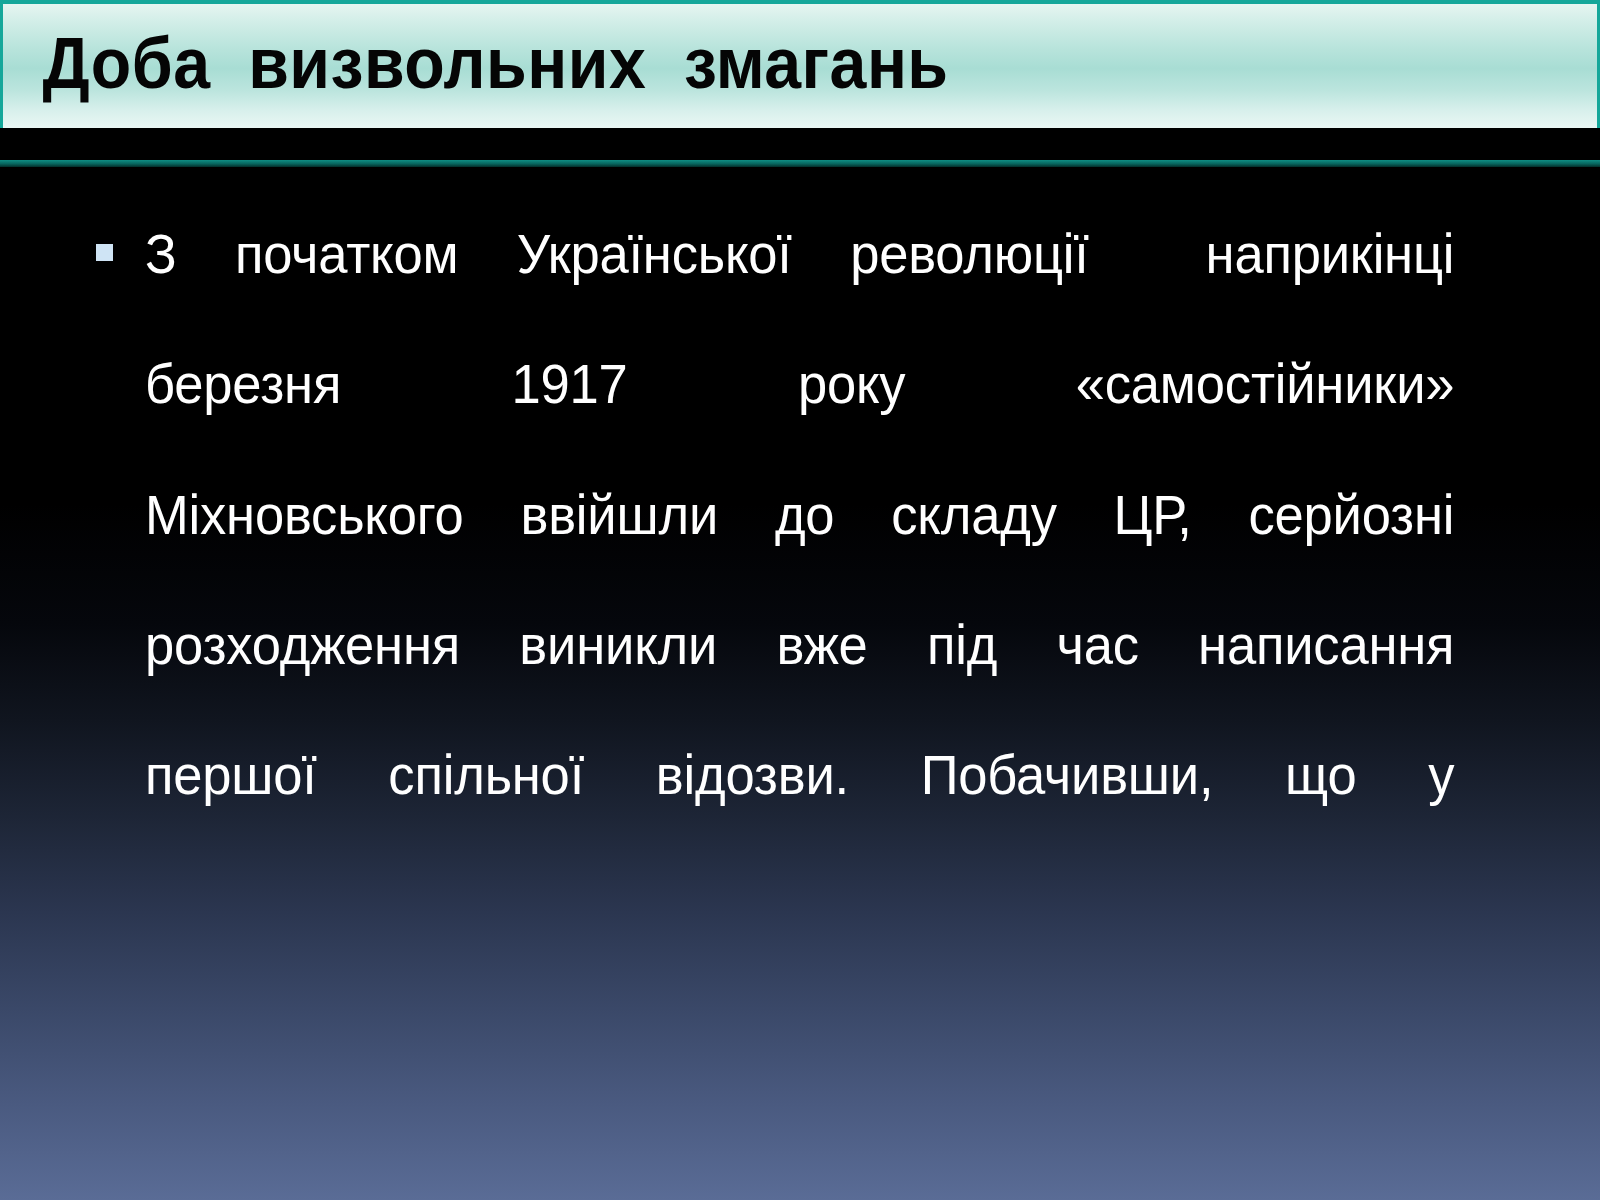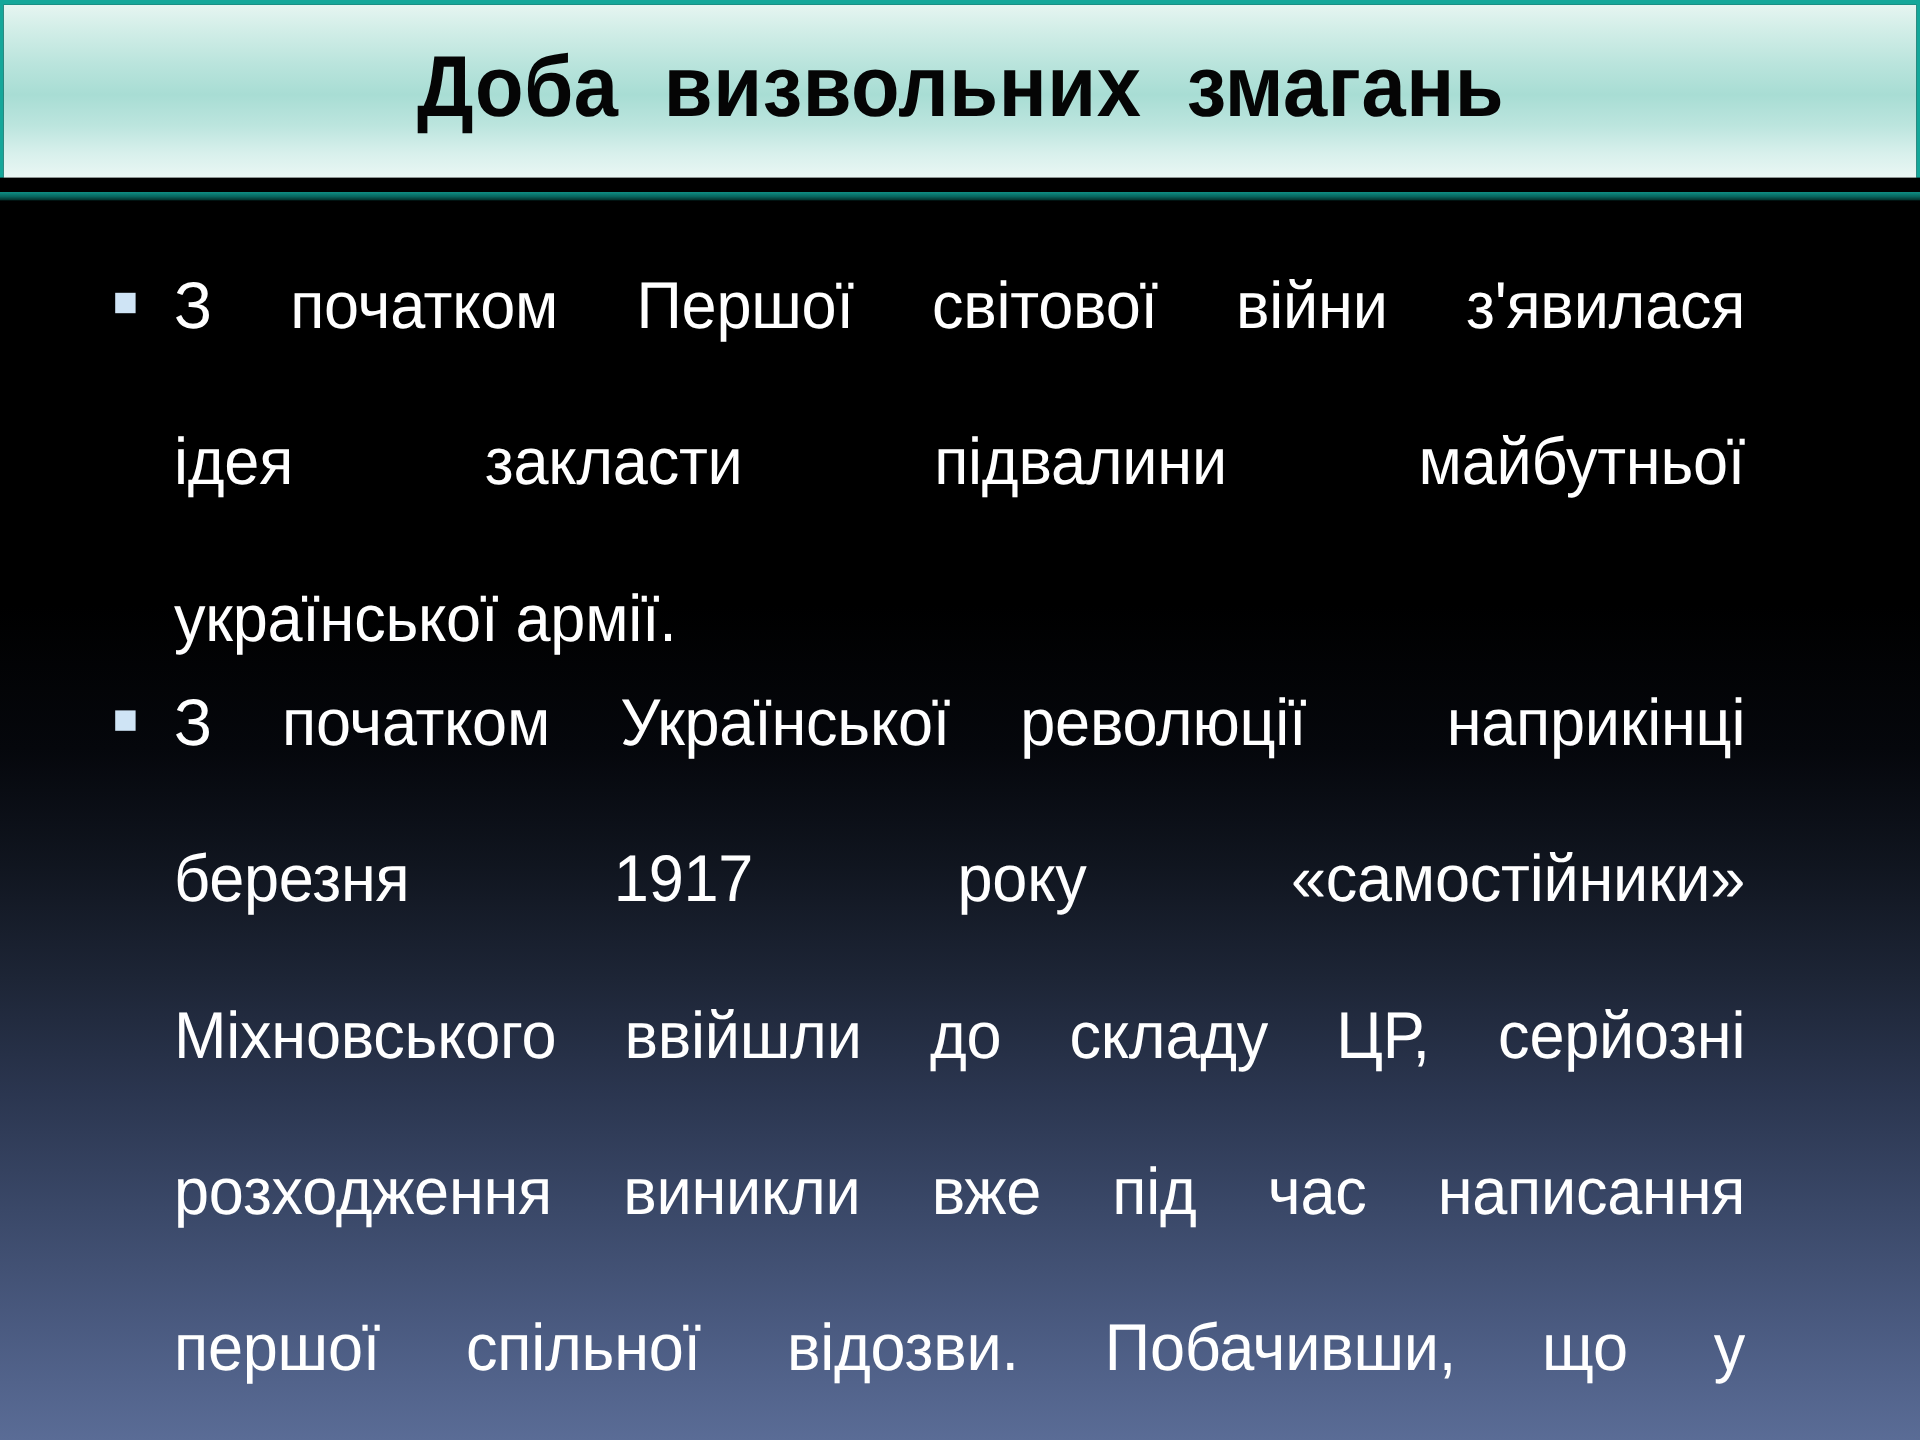--- a/index.html
+++ b/index.html
@@ -29,36 +29,35 @@
         #4a5a80 92%,
         #5a6c96 100%);
   }
 
   
   .title-band {
     position: absolute;
     left: 0;
     top: 0;
     width: 1600px;
-    height: 148px;
+    height: 128px;
     box-sizing: border-box;
     border: 3px solid #15a79a;
     border-top-width: 4px;
     border-bottom: 0;
     background: linear-gradient(to bottom,
         #e6f5f1 0%,
         #d5efe9 12%,
         #b9e4dc 35%,
         #a8ddd4 52%,
         #bce5de 70%,
         #d8f0ec 86%,
         #eaf7f4 100%);
     display: flex;
     align-items: center;
-    justify-content: center;
   }
 
   .title-underline {
     position: absolute;
     left: 0;
     top: 160px;
     width: 1600px;
     height: 7px;
     background: linear-gradient(to bottom, #0f8e84 0%, #07645d 55%, #032e2a 100%);
   }
@@ -135,28 +134,20 @@
 
 <div class="slide">
 
   <div class="title-band">
     <div class="title-text">Доба  визвольних  змагань</div>
   </div>
   <div class="title-underline"></div>
 
   <div class="body-area">
 
-    <div class="bullet-item">
-      <span class="bullet-marker"></span>
-      <div class="bullet-body">
-        <span class="jline">З початком Першої світової війни з'явилася</span>
-        <span class="jline">ідея закласти підвалини майбутньої</span>
-        <span class="jline last">української армії.</span>
-      </div>
-    </div>
 
     <div class="bullet-item">
       <span class="bullet-marker"></span>
       <div class="bullet-body">
         <span class="jline">З початком Української революції  наприкінці</span>
         <span class="jline">березня 1917 року «самостійники»</span>
         <span class="jline">Міхновського ввійшли до складу ЦР, серйозні</span>
         <span class="jline">розходження виникли вже під час написання</span>
         <span class="jline">першої спільної відозви. Побачивши, що у</span>
 

